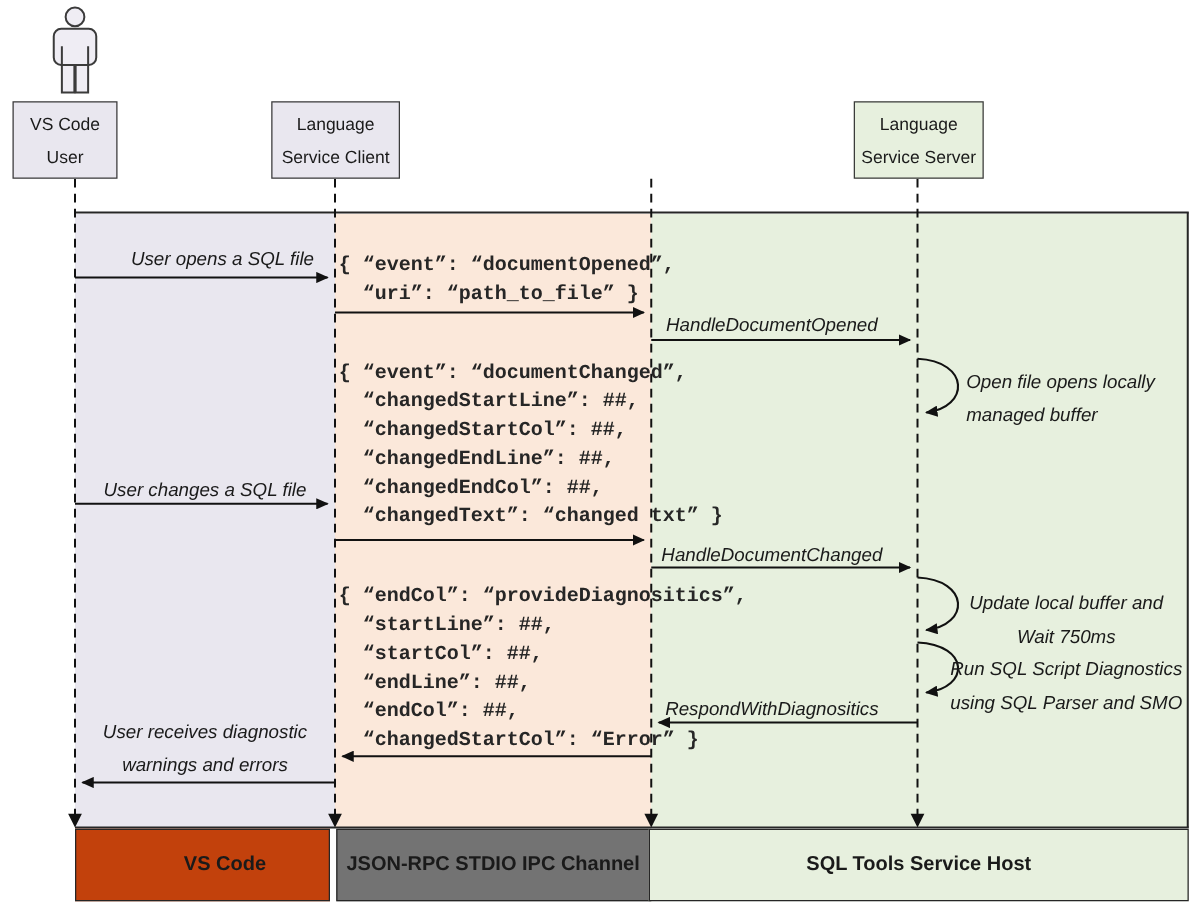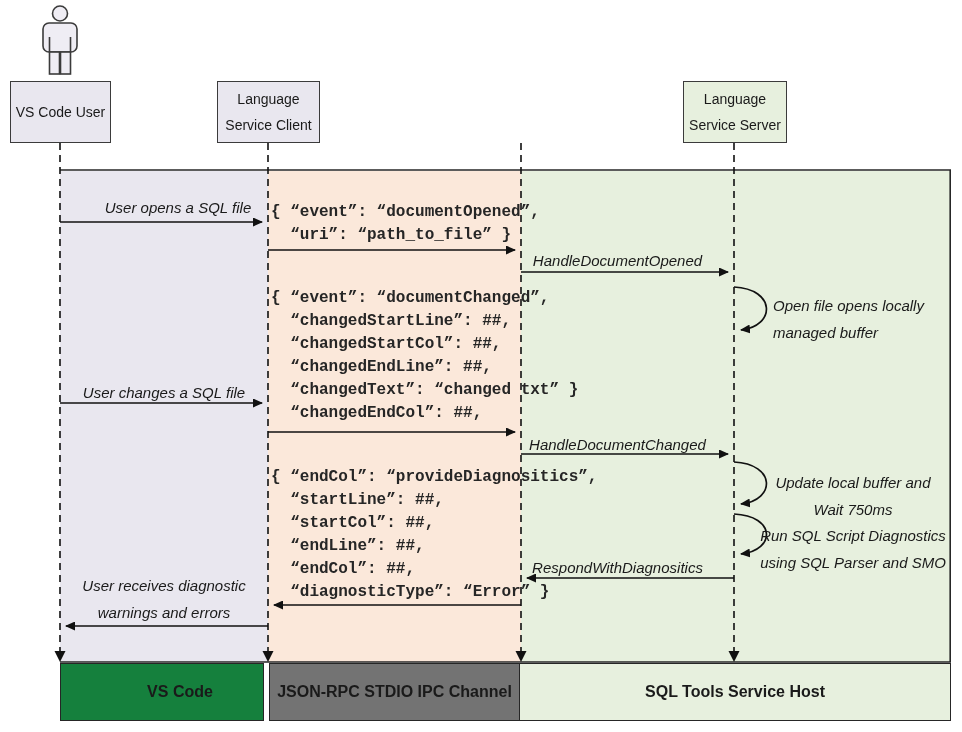--- a/index.html
+++ b/index.html
@@ -91,21 +91,21 @@
     <path d="M734,462 C776,464 776,500 741,504" fill="none" stroke="#111" stroke-width="1.7" marker-end="url(#arr)"></path>
     <path d="M734,514 C776,516 776,550 741,554" fill="none" stroke="#111" stroke-width="1.7" marker-end="url(#arr)"></path>
 
     <line x1="60" y1="662" x2="951" y2="662" stroke="#262626" stroke-width="1.6"></line>
     <polygon points="54.5,651 65.5,651 60,662" fill="#111"></polygon>
     <polygon points="262.5,651 273.5,651 268,662" fill="#111"></polygon>
     <polygon points="515.5,651 526.5,651 521,662" fill="#111"></polygon>
     <polygon points="728.5,651 739.5,651 734,662" fill="#111"></polygon>
   </svg>
 
-  <div class="actor-box actor-lavender" style="left:10px;width:101px;">
+  <div class="actor-box actor-lavender" style="left:10px;width:84px;">
     <div>VS Code User</div>
   </div>
   <div class="actor-box actor-lavender" style="left:217px;width:103px;">
     <div>Language</div>
     <div>Service Client</div>
   </div>
   <div class="actor-box actor-green" style="left:683px;width:104px;">
     <div>Language</div>
     <div>Service Server</div>
   </div>
@@ -135,33 +135,33 @@
 
   <div class="payload" style="left:271px;top:201px;">
     <div class="mono-line">{ “event”: “documentOpened”,</div>
     <div class="mono-line">  “uri”: “path_to_file” }</div>
   </div>
   <div class="payload" style="left:271px;top:287px;">
     <div class="mono-line">{ “event”: “documentChanged”,</div>
     <div class="mono-line">  “changedStartLine”: ##,</div>
     <div class="mono-line">  “changedStartCol”: ##,</div>
     <div class="mono-line">  “changedEndLine”: ##,</div>
+    <div class="mono-line">  “changedEndCol”: ##,</div>
     <div class="mono-line">  “changedText”: “changed txt” }</div>
-    <div class="mono-line">  “changedEndCol”: ##,</div>
   </div>
   <div class="payload" style="left:271px;top:466px;">
     <div class="mono-line">{ “endCol”: “provideDiagnositics”,</div>
     <div class="mono-line">  “startLine”: ##,</div>
     <div class="mono-line">  “startCol”: ##,</div>
     <div class="mono-line">  “endLine”: ##,</div>
     <div class="mono-line">  “endCol”: ##,</div>
-    <div class="mono-line">  “diagnosticType”: “Error” }</div>
+    <div class="mono-line">  “changedStartCol”: “Error” }</div>
   </div>
 
-  <div class="footer-box" style="left:60px;width:204px;background:#15803d;padding-left:36px;">
+  <div class="footer-box" style="left:60px;width:204px;background:#c2410c;padding-left:36px;">
     <div>VS Code</div>
   </div>
   <div class="footer-box" style="left:268.5px;width:252px;background:#737373;">
     <div>JSON-RPC STDIO IPC Channel</div>
   </div>
   <div class="footer-box" style="left:519px;width:432px;background:#e7f0de;">
     <div>SQL Tools Service Host</div>
   </div>
 
 </div>

